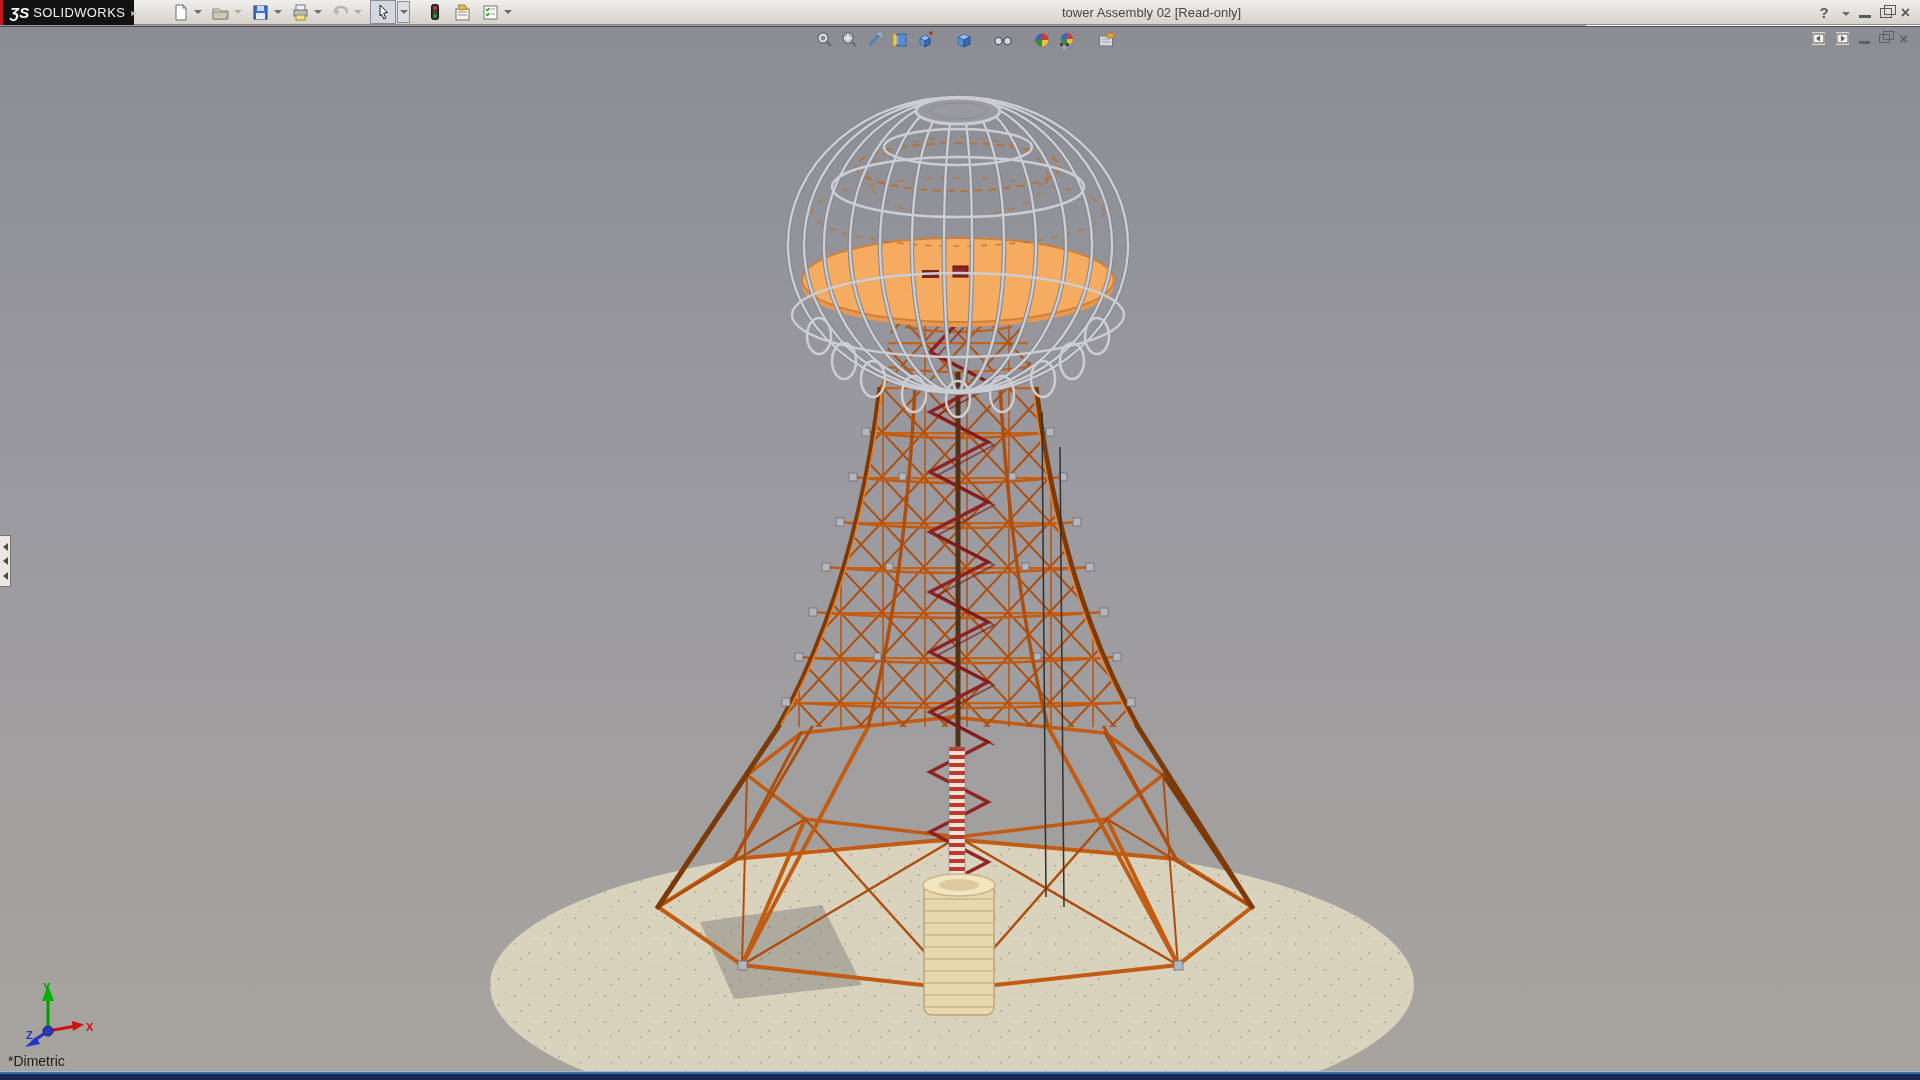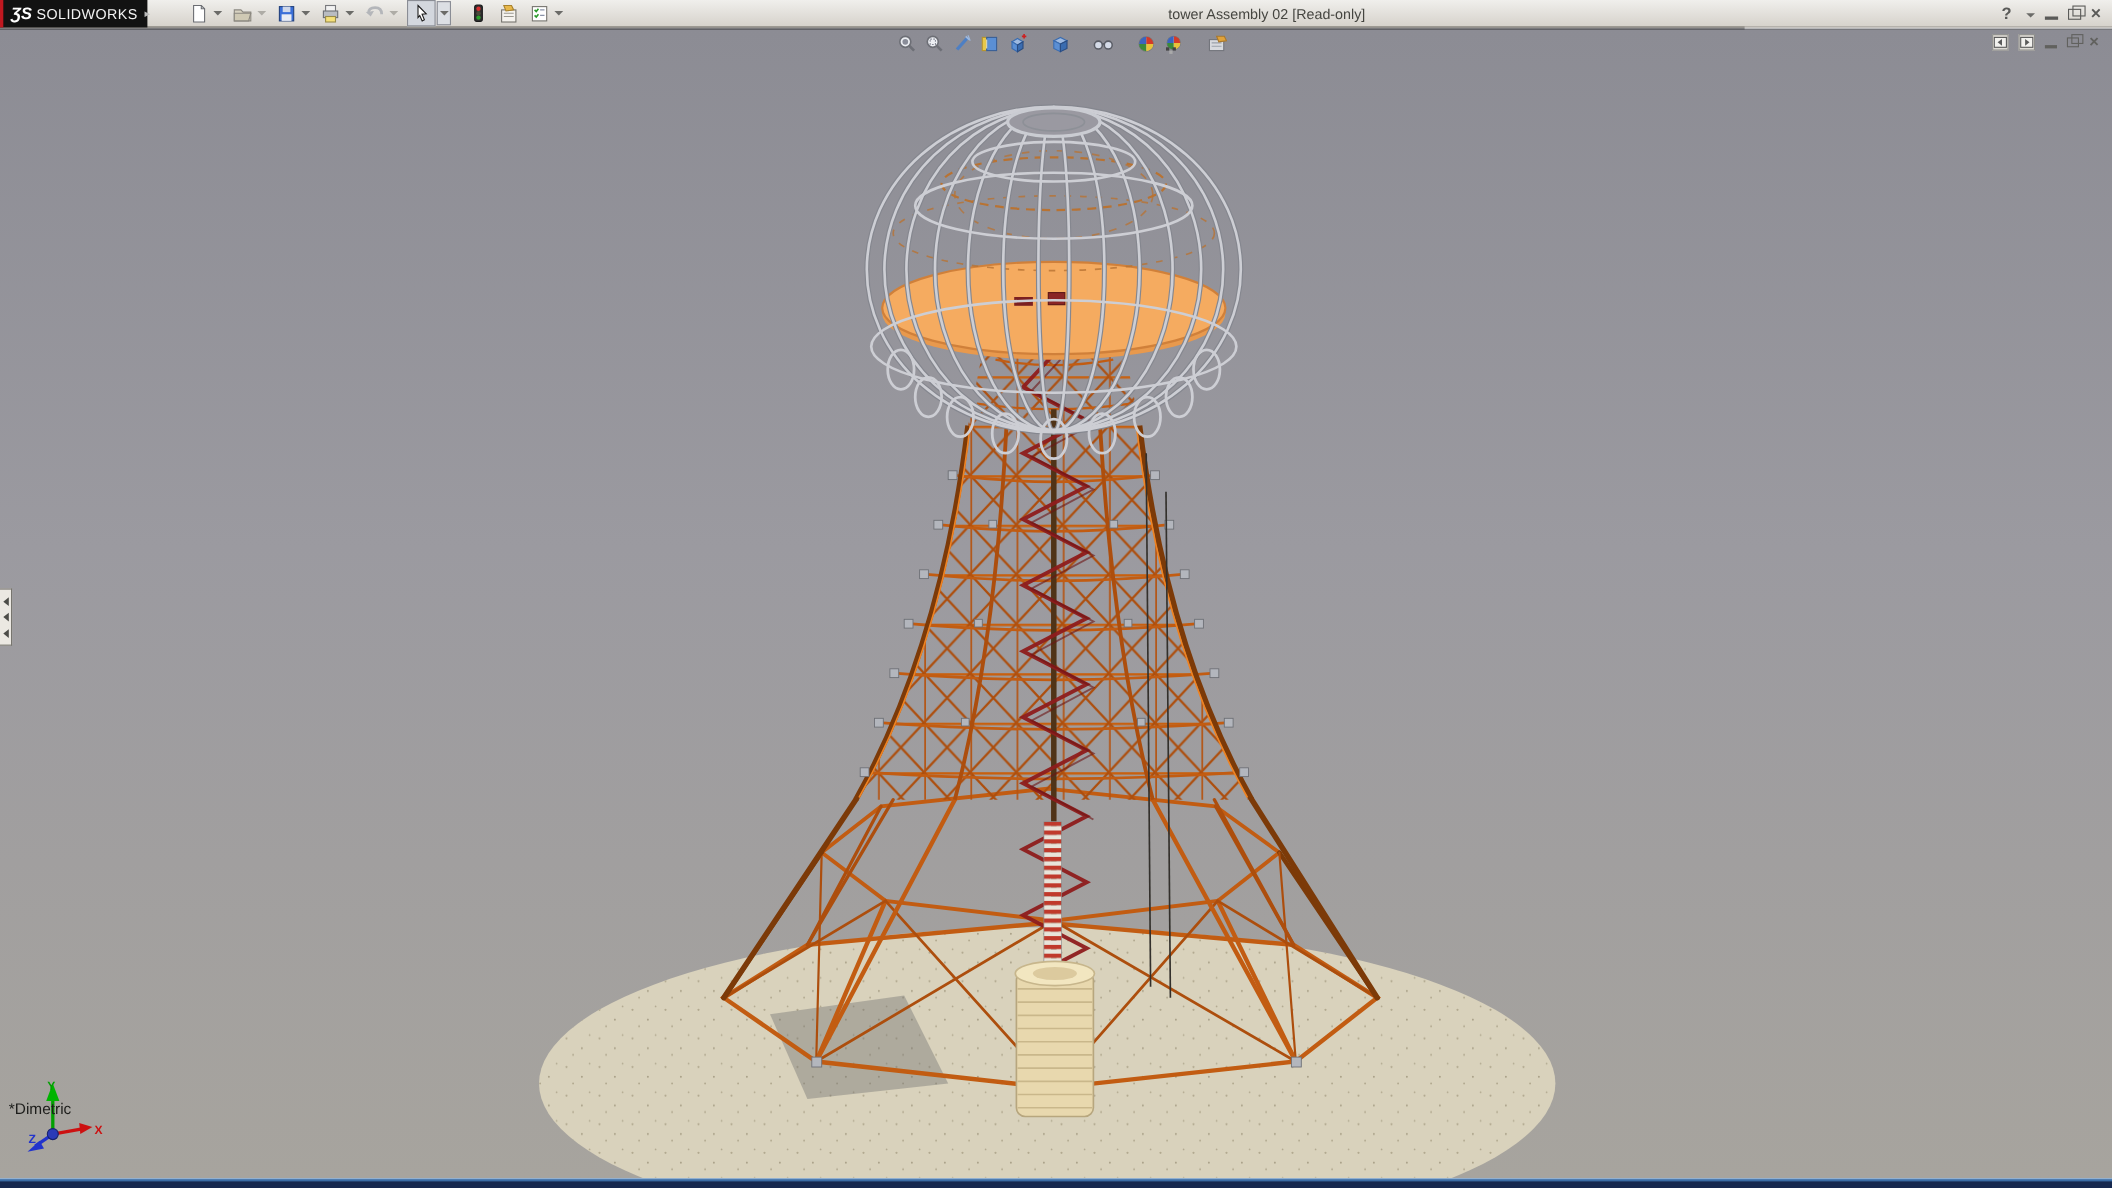--- a/index.html
+++ b/index.html
@@ -60,21 +60,21 @@
   .restorebox2:before{content:"";position:absolute;left:3px;top:-4px;width:9px;height:7px;border:1px solid #61615e;}
   .closex2{font-size:15px;font-weight:bold;color:#61615e;line-height:15px;}
 
   
   .lefttab{position:absolute;left:0;top:508px;width:11px;height:52px;background:#ebe8e2;
     border:1px solid #77756f;border-left:none;display:flex;flex-direction:column;align-items:center;justify-content:space-evenly;}
   .larrow{width:0;height:0;border-top:4px solid transparent;border-bottom:4px solid transparent;border-right:5px solid #4c4c48;}
 
   
   .triad{position:absolute;left:16px;top:952px;}
-  .viewlabel{position:absolute;left:8px;top:973px;font-size:14px;color:#1d1d1b;}
+  .viewlabel{position:absolute;left:8px;top:1026px;font-size:14px;color:#1d1d1b;}
 
   
   .taskbar{position:absolute;left:0;top:1071px;width:1920px;height:9px;background:var(--taskbar-dark);}
   .taskbar .line{height:3px;background:var(--taskbar-blue);border-top:1px solid #9db8d6;}
 
   
   .st-tower{stroke:var(--tower);fill:none;}
   .st-tower-mid{stroke:var(--tower-mid);fill:none;}
   .st-tower-dk{stroke:var(--tower-dk);fill:none;}
   .st-tower-hi{stroke:var(--tower-hi);fill:none;}

